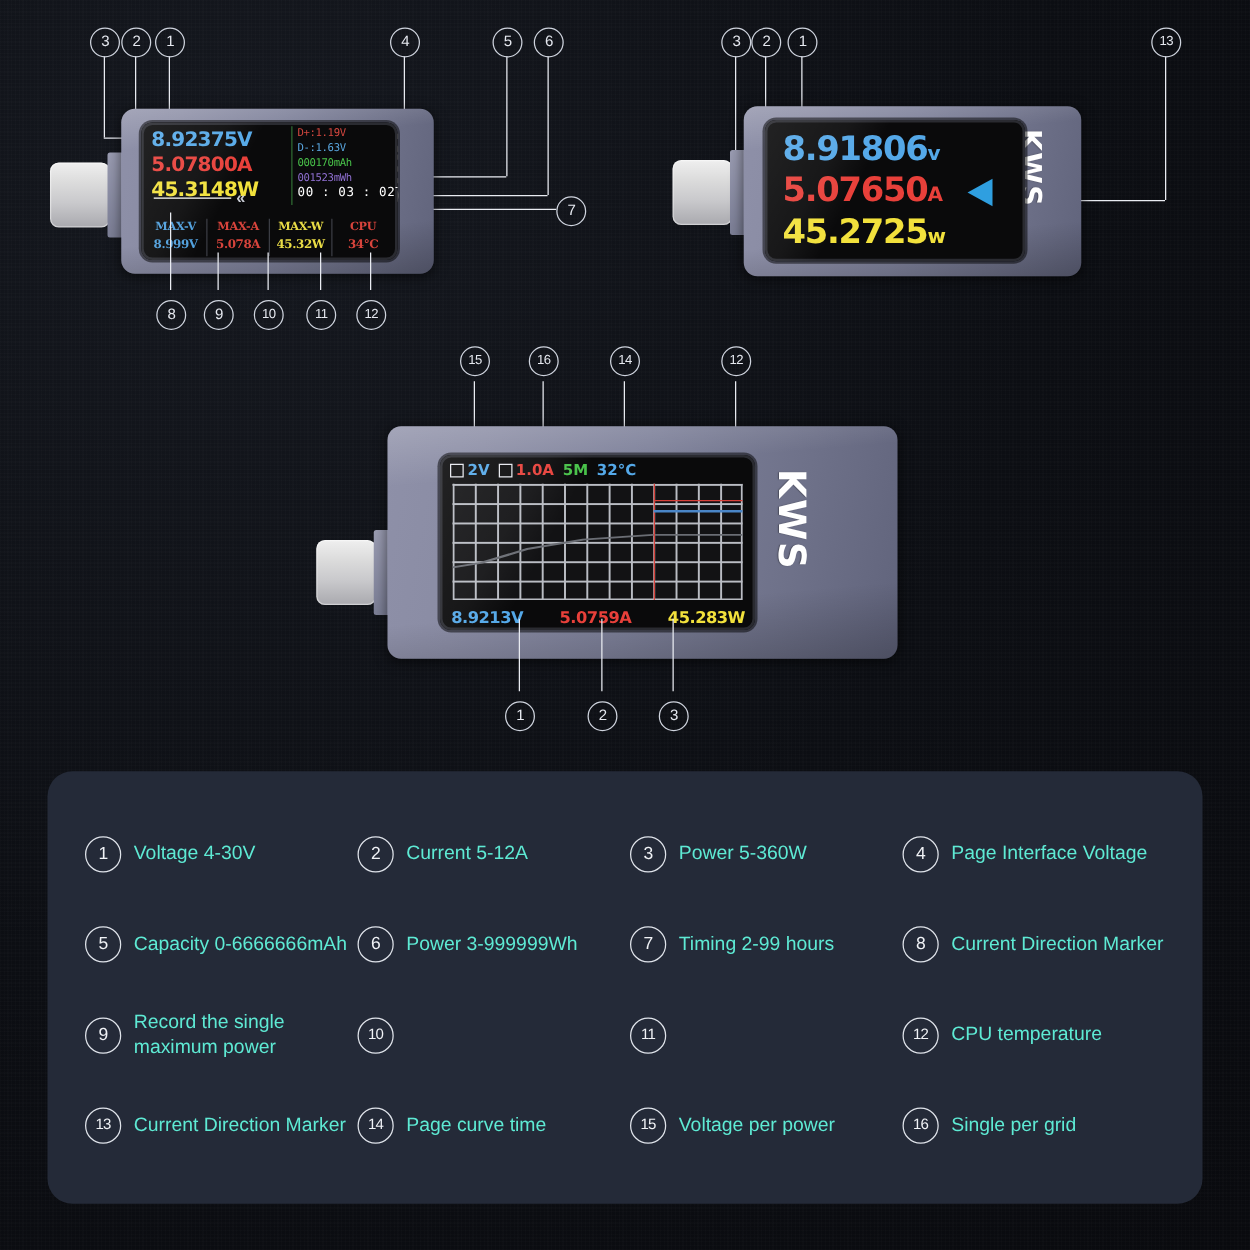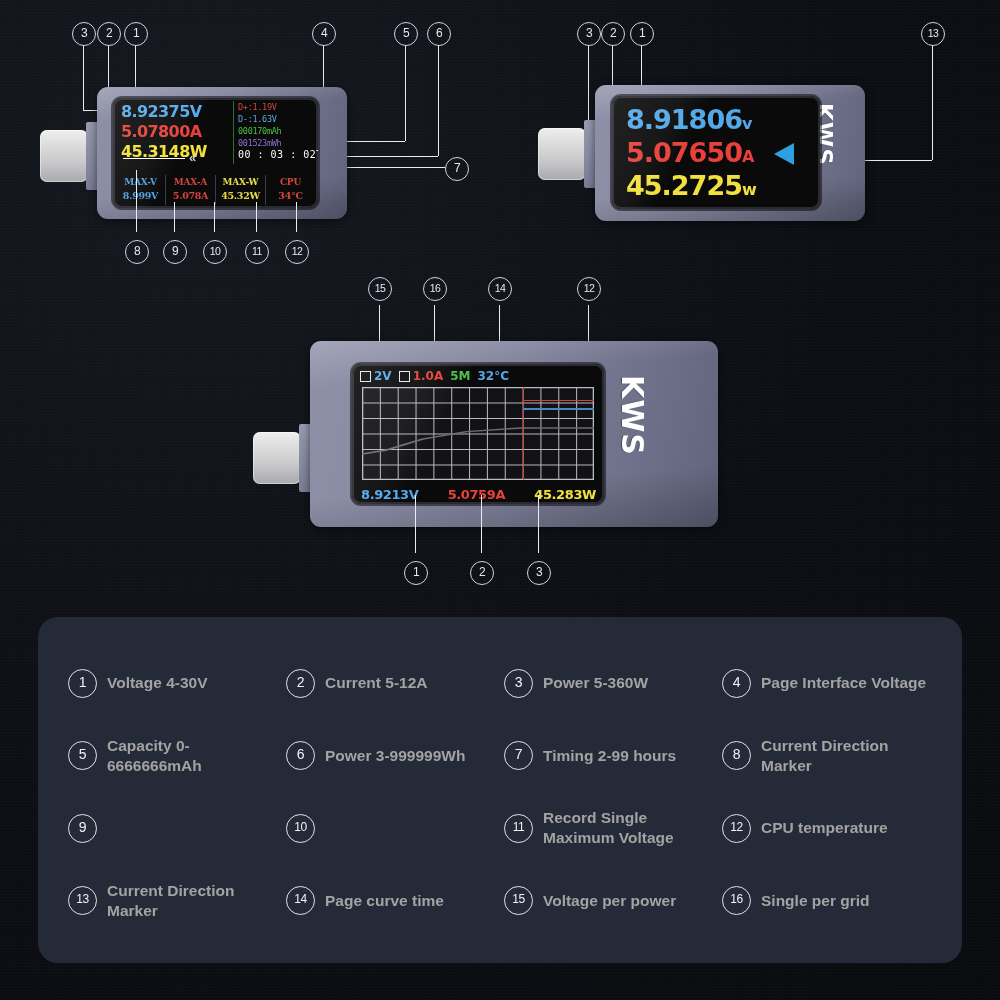--- a/index.html
+++ b/index.html
@@ -132,21 +132,21 @@
     position:absolute;inset:0;padding:30px 28px 26px 30px;
     display:grid;grid-template-columns:repeat(4,1fr);grid-template-rows:repeat(4,1fr);
     column-gap:6px;row-gap:0;
   }
   .li{display:flex;align-items:center;gap:10px;}
   .li .ln{
     flex:0 0 auto;width:27px;height:27px;border:1.4px solid #dfe3ea;border-radius:50%;
     font-size:14px;line-height:25px;text-align:center;color:#f0f2f6;letter-spacing:-0.5px;
   }
   .li .ln.two{font-size:12px;}
-  .li .lt{font-size:15.5px;line-height:20px;color:#a3a3a3;font-weight:700;}
+  .li .lt{font-size:15.5px;line-height:20px;color:#5eead4;font-weight:400;}
 </style>
 </head>
 <body>
 
 <div class="bg-noise"></div>
 
 <div class="device">
 
   <div class="lead v" style="left:83px;top:45px;height:65px;"></div>
   <div class="lead h" style="left:83px;top:110px;width:40px;"></div>
@@ -334,27 +334,27 @@
         <div class="ln">7</div>
         <div class="lt">Timing 2-99 hours</div>
       </div>
     <div class="li">
         <div class="ln">8</div>
         <div class="lt">Current Direction Marker</div>
       </div>
 
     <div class="li">
         <div class="ln">9</div>
+        <div class="lt">Record the single maximum power</div>
       </div>
     <div class="li">
         <div class="ln two">10</div>
       </div>
     <div class="li">
         <div class="ln two">11</div>
-        <div class="lt">Record Single Maximum Voltage</div>
       </div>
     <div class="li">
         <div class="ln two">12</div>
         <div class="lt">CPU temperature</div>
       </div>
 
     <div class="li">
         <div class="ln two">13</div>
         <div class="lt">Current Direction Marker</div>
       </div>

